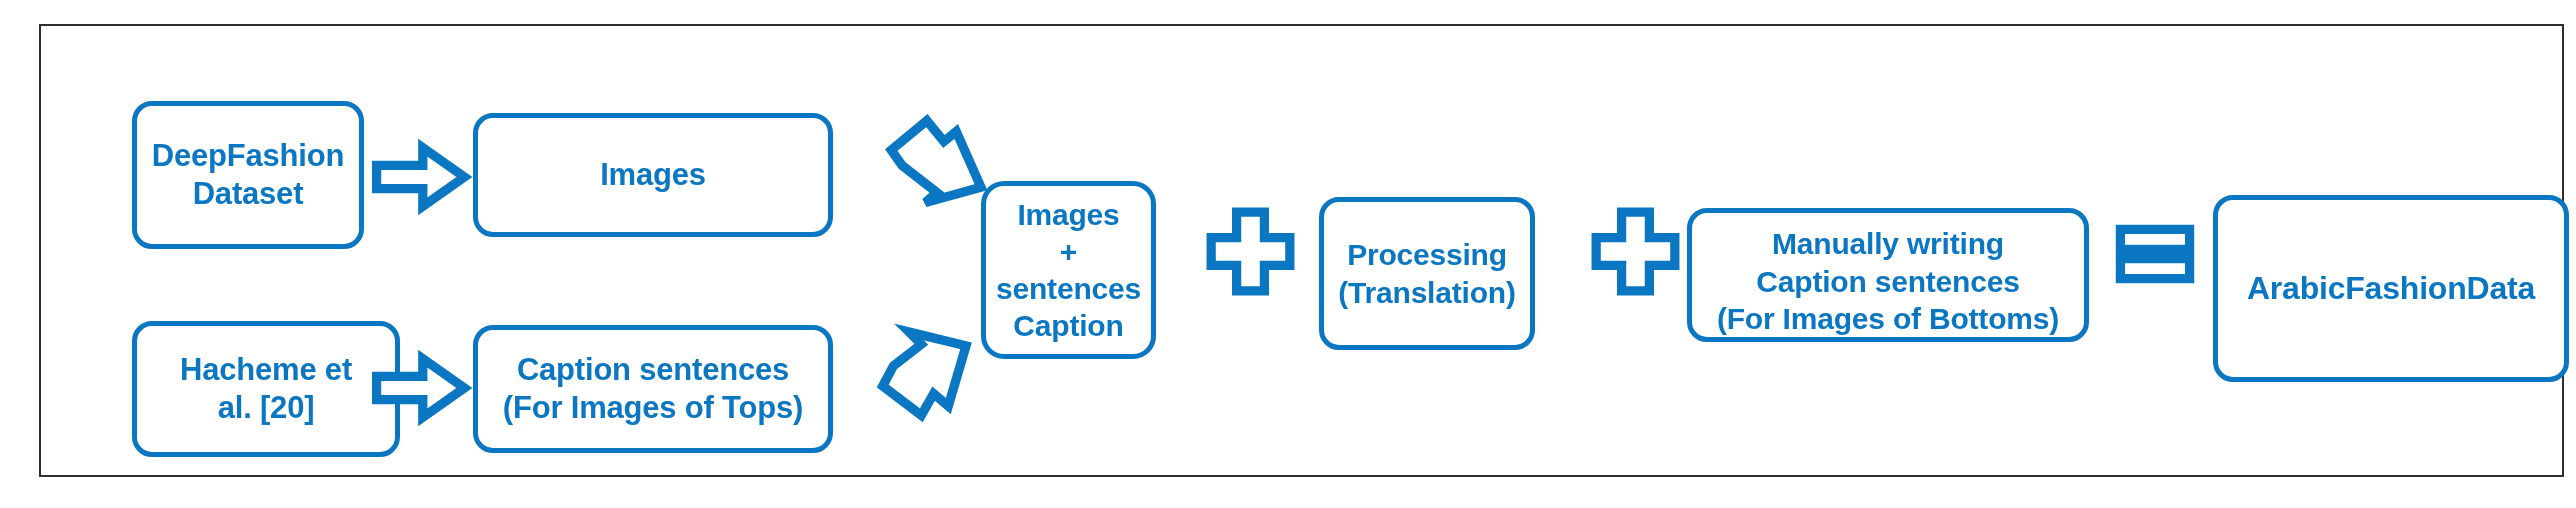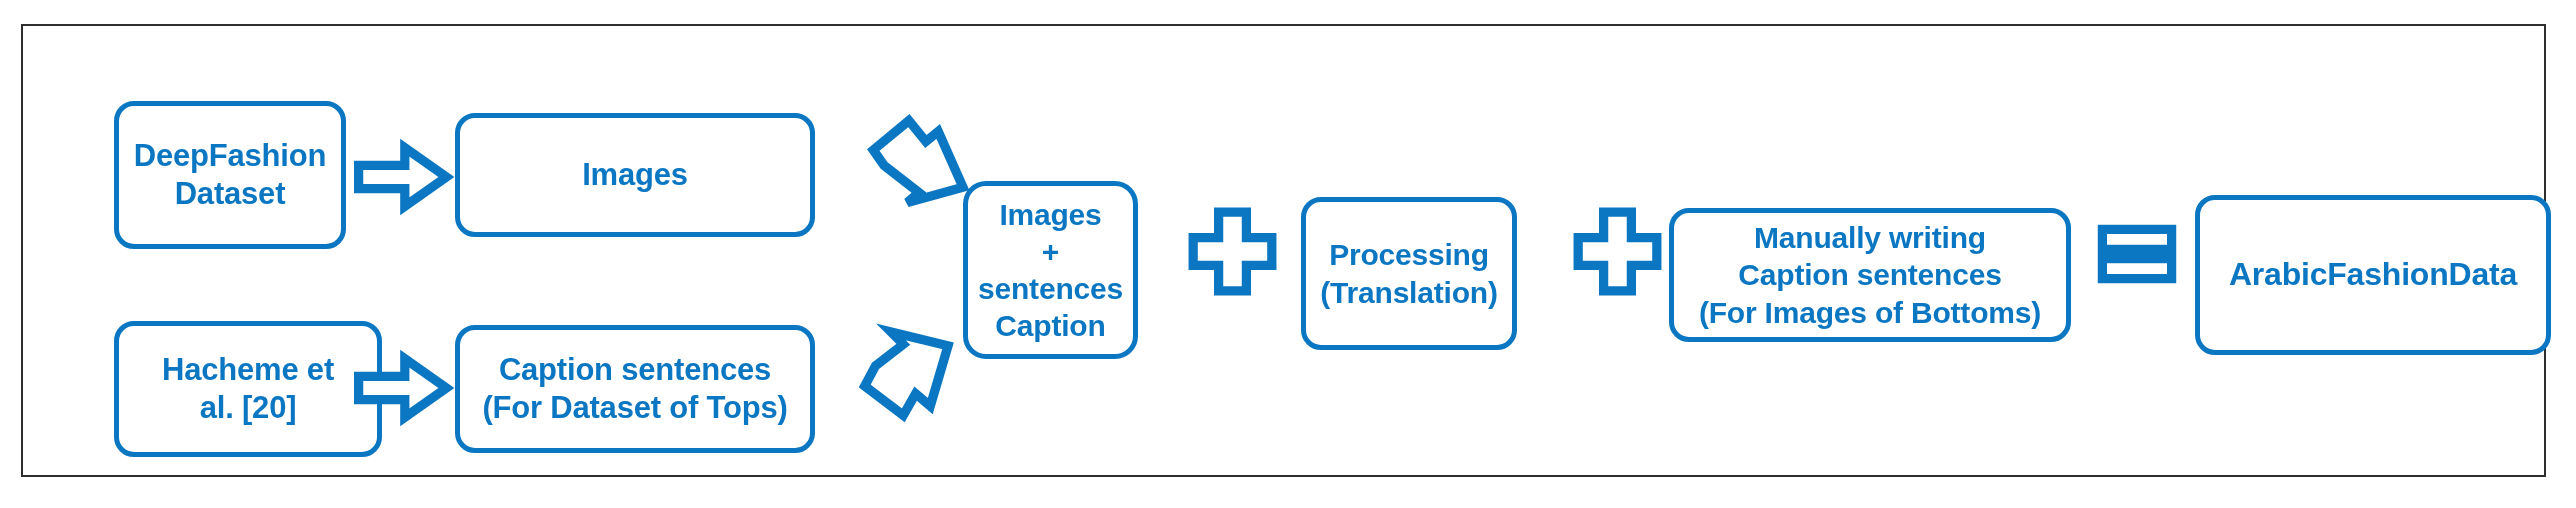--- a/index.html
+++ b/index.html
@@ -13,21 +13,21 @@
   #canvas {
     position: relative;
     width: 2576px;
     height: 509px;
     background: #ffffff;
     overflow: hidden;
   }
   
   #outer-frame {
     position: absolute;
-    left: 21px;
+    left: 39px;
     top: 24px;
     width: 2525px;
     height: 453px;
     border: 2.3px solid #2e2e2e;
     box-sizing: border-box;
     background: #ffffff;
   }
   .node {
     position: absolute;
     box-sizing: border-box;
@@ -54,22 +54,22 @@
     white-space: nowrap;
   }
 
   
   #node-deepfashion  { left: 91px; top: 75px;  width: 232px;  height: 148px; font-size: 31px; }
   #node-images       { left: 432px; top: 87px; width: 360px;  height: 124px; font-size: 31px; }
   #node-hacheme      { left: 91px; top: 295px; width: 268px;  height: 136px; font-size: 31px; }
   #node-captions-top { left: 432px; top: 299px; width: 360px;  height: 128px; font-size: 31px; }
   #node-merge        { left: 940px; top: 155px; width: 175px; height: 178px; font-size: 30px; border-radius: 23px; }
   #node-processing   { left: 1278px; top: 171px; width: 216px; height: 153px; font-size: 30px; }
-  #node-manual       { left: 1646px; top: 182px; width: 402px; height: 134px; font-size: 30px; }
-  #node-final        { left: 2172px; top: 169px; width: 356px; height: 160px; font-size: 32px; }
+  #node-manual       { left: 1646px; top: 182px; width: 402px; height: 134px; font-size: 30px; align-items: flex-end; }
+  #node-final        { left: 2172px; top: 169px; width: 356px; height: 187px; font-size: 32px; }
 
   
   .connector {
     position: absolute;
     overflow: visible;
   }
   .conn-stroke {
     fill: #ffffff;
     stroke: #0b77c2;
     stroke-width: 12;
@@ -108,21 +108,21 @@
     <div class="node" id="node-hacheme">
       <span class="lines">
         <span class="ln">Hacheme et</span>
         <span class="ln">al. [20]</span>
       </span>
     </div>
 
     <div class="node" id="node-captions-top">
       <span class="lines">
         <span class="ln">Caption sentences</span>
-        <span class="ln">(For Dataset of Tops)</span>
+        <span class="ln">(For Images of Tops)</span>
       </span>
     </div>
 
     <div class="node" id="node-merge">
       <span class="lines">
         <span class="ln">Images</span>
         <span class="ln">+</span>
         <span class="ln">sentences</span>
         <span class="ln">Caption</span>
       </span>

